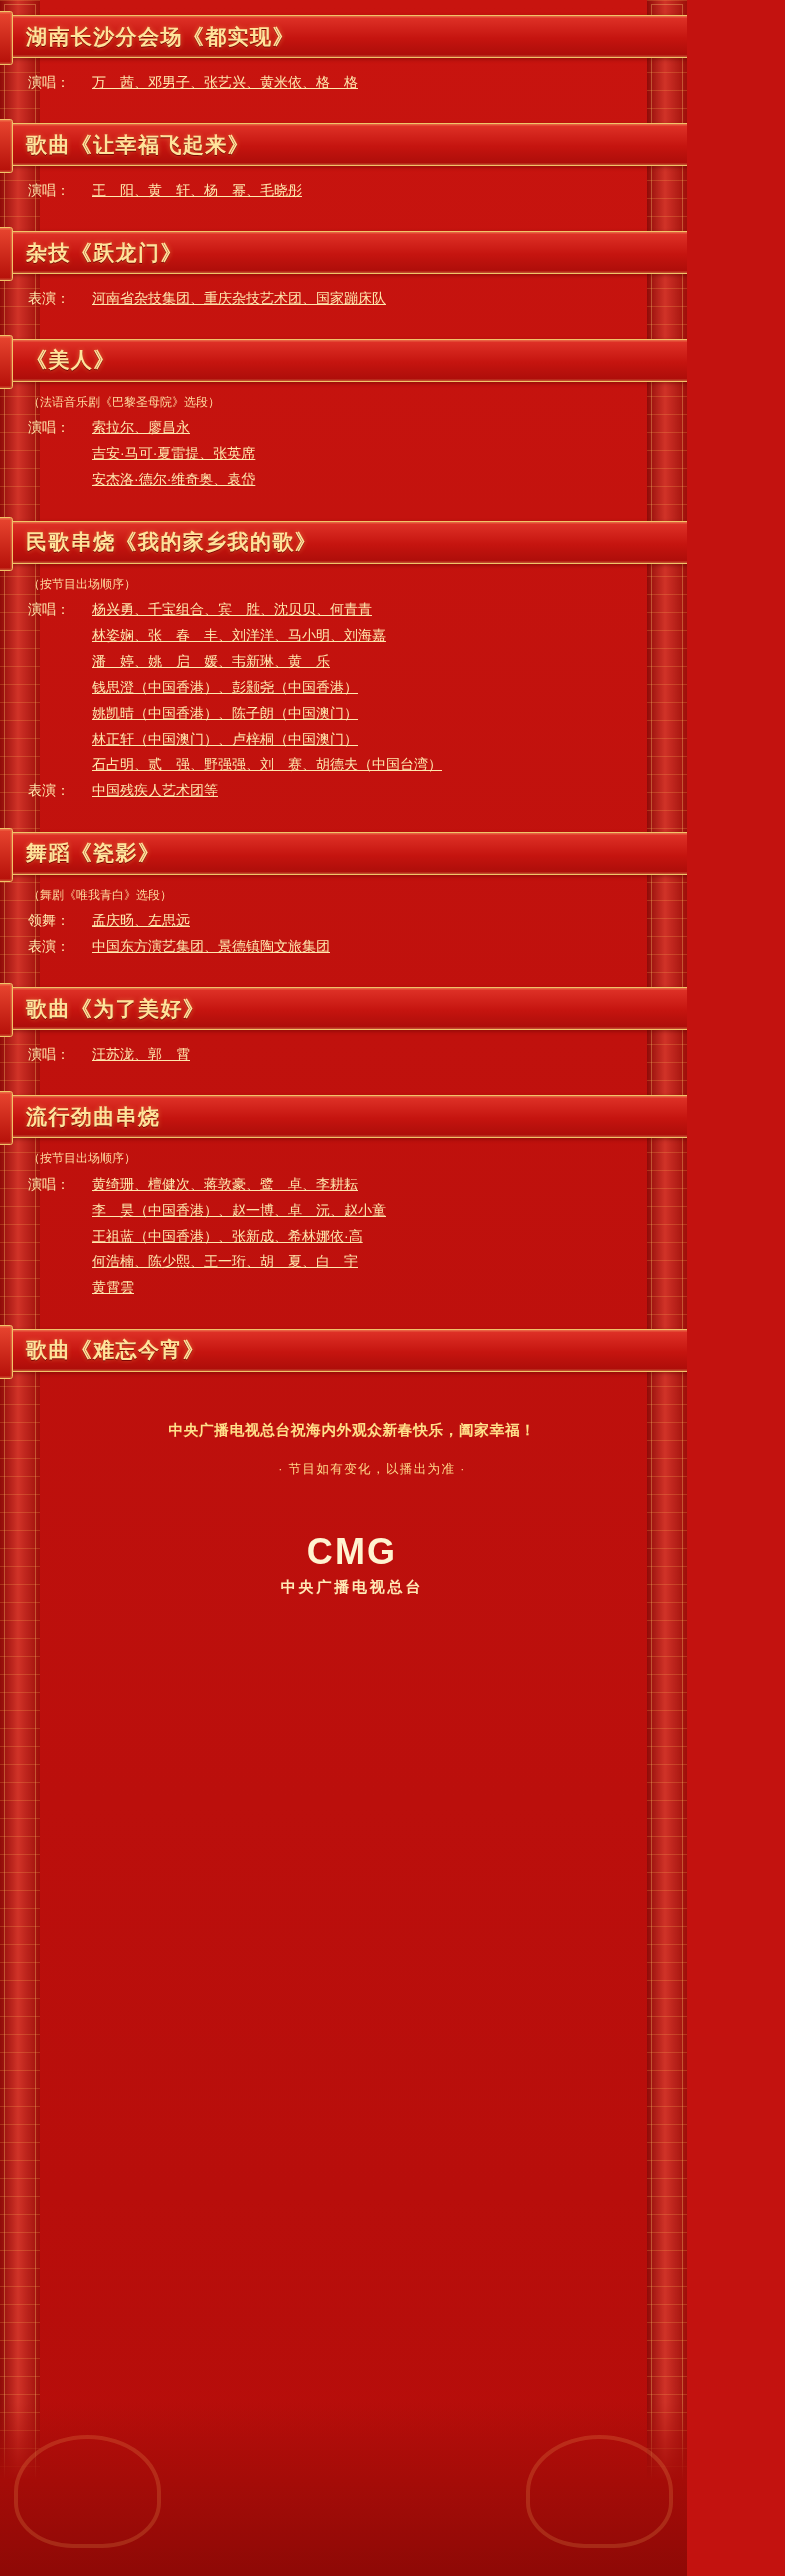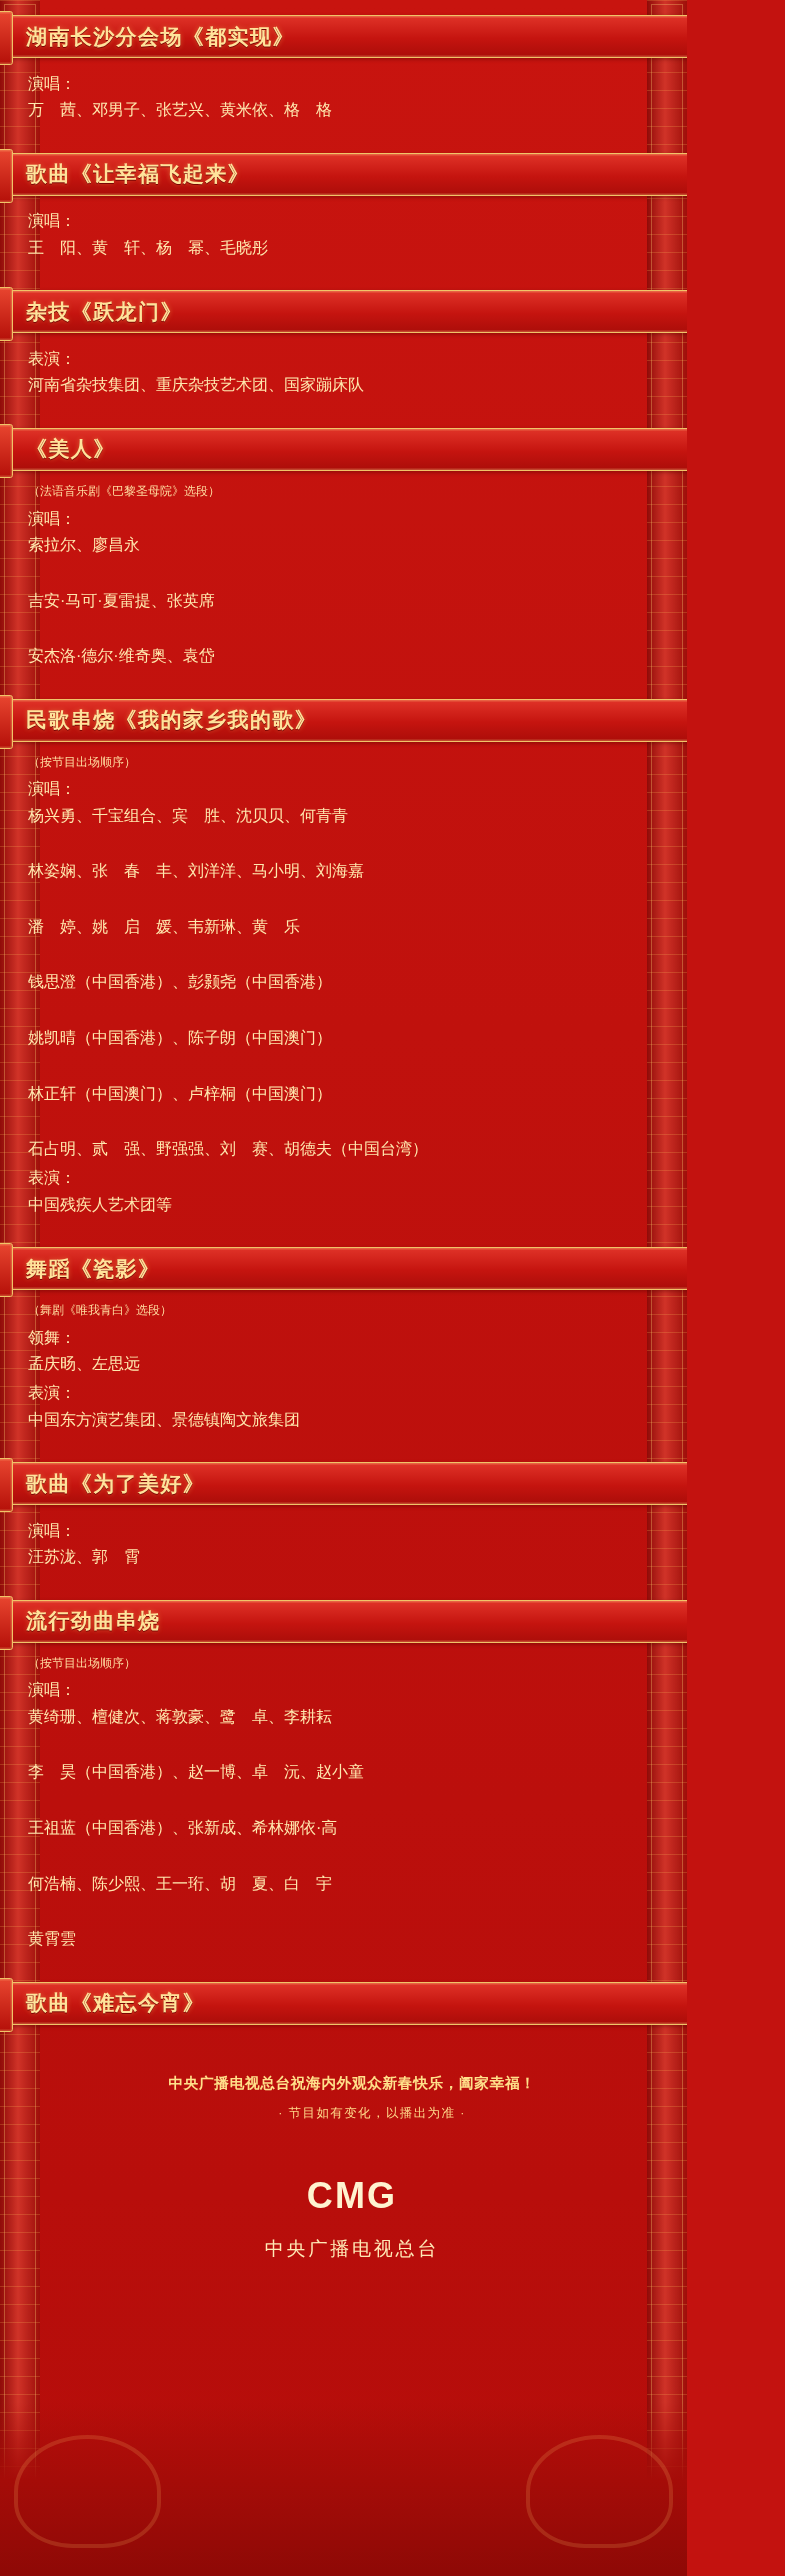--- a/index.html
+++ b/index.html
@@ -78,77 +78,78 @@
     text-shadow:0 0.7px 0 #7a0604, 0 0 5.6px rgba(255,190,90,.45);
     font-family:"Liberation Serif","DejaVu Serif",serif;
   }
   .body{
     padding:9.8px 28px 1.4px 28px;
   }
   .row{
     display:flex;
     align-items:flex-start;
     margin:2.8px 0;
-    font-size:16px;
+    font-size:14px;
     line-height:1.65;
     color:#ffe8ae;
-    flex-direction:column;
   }
   .row .lab{
     flex:0 0 auto;
     width:64px;
     color:#ffe8ae;
   }
   .row .val{
     flex:1 1 auto;
     color:#ffe8ae;
+    text-decoration:underline;
   }
   .row.cont .lab{visibility:hidden;}
   .note{
     font-size:12px;
     color:#ffdca0;
     margin:1.4px 0 4.2px 0;
     line-height:1.6;
   }
   
   .footer{
     margin-top:24px;
     padding:18px 0 7px 0;
     text-align:center;
   }
   .f-line1{
     font-size:14.6px;
     color:#ffe08a;
     letter-spacing:0.7px;
     font-weight:bold;
-    margin-bottom:12px;
+    margin-bottom:21px;
   }
   .f-line2{
     font-size:12.5px;
     color:#ffd98a;
     letter-spacing:1.4px;
     padding-left:40px;
   }
   .logo-wrap{
     margin:46px auto 0 auto;
     text-align:center;
     padding-bottom:28px;
   }
   .cmg{
     font-size:36px;
     font-weight:bold;
     letter-spacing:2.1px;
     color:#fff3d0;
     font-family:"Liberation Sans","DejaVu Sans",sans-serif;
   }
   .cmg-sub{
-    margin-top:19px;
-    font-size:19px;
+    margin-top:5px;
+    font-size:15px;
     letter-spacing:2.8px;
     color:#ffe9b6;
+    font-weight:bold;
   }
   .bottomband{
     position:absolute;left:0;right:0;bottom:0;height:174px;
     background:linear-gradient(180deg,rgba(160,10,8,0) 0%,#a50c08 45%,#8e0906 100%);
     pointer-events:none;
   }
   .cloud{
     position:absolute;bottom:28px;width:139px;height:105px;
     border:4.2px solid rgba(255,190,100,.35);
     border-radius:50% 50% 40% 40%;

